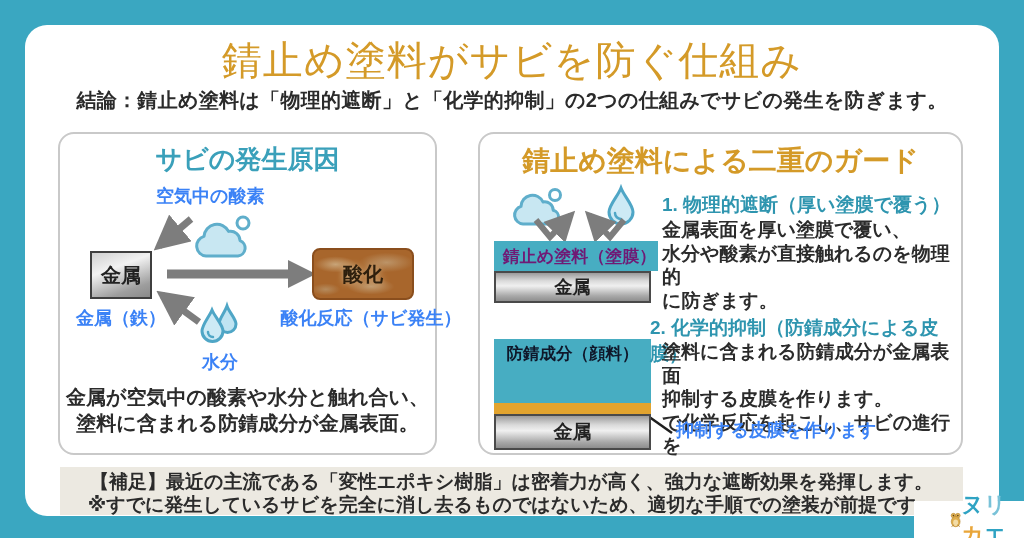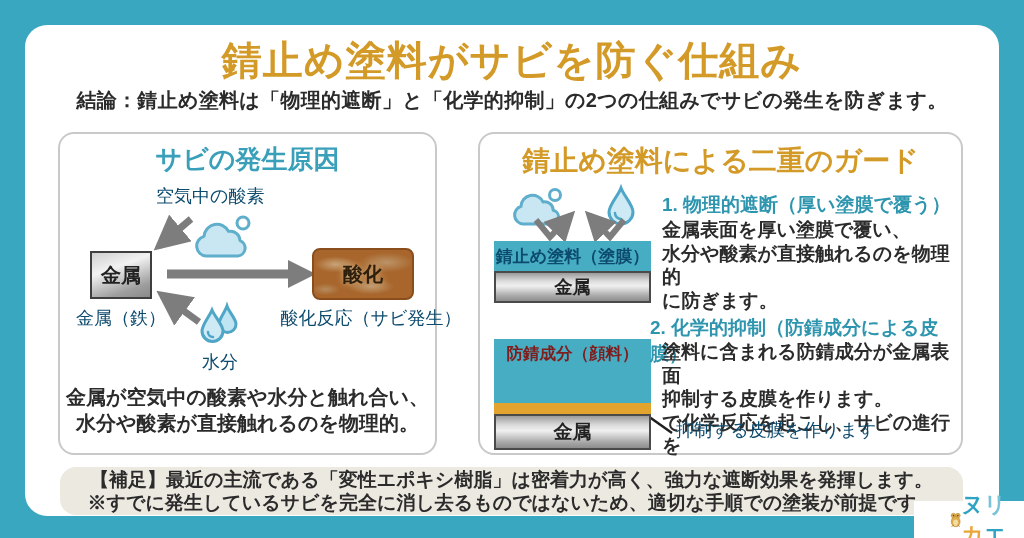--- a/index.html
+++ b/index.html
@@ -1,37 +1,37 @@
 <!DOCTYPE html>
 <html><head>
 <meta charset="utf-8">
 <style>
   html,body{margin:0;padding:0;}
   body{font-family:"Liberation Sans","DejaVu Sans",sans-serif;}
   .canvas{position:relative;width:1024px;height:538px;background:#3AA7C1;overflow:hidden;}
   .card{position:absolute;left:25px;top:25px;width:974px;height:491px;background:#FFFFFF;border-radius:22px;}
-  .title{position:absolute;top:8px;left:0;width:100%;text-align:center;font-size:40px;font-weight:bold;color:#D49A28;letter-spacing:1px;}
+  .title{position:absolute;top:8px;left:0;width:100%;text-align:center;font-size:40px;font-weight:normal;color:#D49A28;letter-spacing:1px;}
   .subtitle{position:absolute;top:62px;left:0;width:100%;text-align:center;font-size:20px;font-weight:bold;color:#2B2B2B;letter-spacing:0.3px;}
   .panel{position:absolute;background:#FFFFFF;border:2px solid #C9C9C9;border-radius:16px;box-sizing:border-box;}
   .panel-left{left:33px;top:107px;width:379px;height:323px;}
   .panel-right{left:453px;top:107px;width:485px;height:323px;}
   .ph{position:absolute;top:8px;left:0;width:100%;text-align:center;font-weight:bold;}
   .ph-left{color:#3AA0BA;font-size:26px;}
   .ph-right{color:#D49A28;font-size:28px;}
-  .lbl{position:absolute;font-weight:normal;color:#0c4a6e;}
+  .lbl{position:absolute;font-weight:bold;color:#3b82f6;}
   .metal-box{position:absolute;background:linear-gradient(160deg,#CFCFCF 0%,#F2F2F2 35%,#9E9E9E 78%,#8A8A8A 100%);border:2px solid #3F3F3F;box-sizing:border-box;display:flex;align-items:center;justify-content:center;font-weight:bold;color:#222222;}
   .rust-box{position:absolute;background-color:#A8662C;background-image:radial-gradient(ellipse 34px 13px at 22% 30%,#C8A478 0%,rgba(200,164,120,0) 62%),radial-gradient(ellipse 42px 15px at 74% 26%,#BC9468 0%,rgba(188,148,104,0) 65%),radial-gradient(ellipse 38px 13px at 58% 76%,#C09B70 0%,rgba(192,155,112,0) 62%),radial-gradient(ellipse 24px 10px at 12% 82%,#B58B5D 0%,rgba(181,139,93,0) 60%);border:2px solid #8A4E1D;border-radius:8px;box-sizing:border-box;display:flex;align-items:center;justify-content:center;font-weight:bold;color:#2E1F0D;text-shadow:0 0 6px #D8B88C;}
-  .paint-layer{position:absolute;background:#47ADC2;display:flex;align-items:center;justify-content:center;color:#0c4a6e;font-weight:bold;}
+  .paint-layer{position:absolute;background:#47ADC2;display:flex;align-items:center;justify-content:center;color:#701a75;font-weight:bold;padding-left:7px;}
   .metal-layer{position:absolute;background:linear-gradient(180deg,#9B9B9B 0%,#DADADA 28%,#F0F0F0 46%,#A8A8A8 82%,#8E8E8E 100%);border:2px solid #4A4A4A;box-sizing:border-box;display:flex;align-items:center;justify-content:center;font-weight:bold;color:#222222;}
-  .pigment-box{position:absolute;background:#47ADC2;color:#7f1d1d;font-weight:bold;text-align:center;box-sizing:border-box;}
+  .pigment-box{position:absolute;background:#47ADC2;color:#0f172a;font-weight:bold;text-align:center;box-sizing:border-box;}
   .gold-layer{position:absolute;background:#E2A42F;}
   .sec-h{position:absolute;font-weight:bold;color:#2E95AF;font-size:19px;}
   .sec-body{position:absolute;font-weight:bold;color:#2B2B2B;font-size:19px;line-height:23.5px;}
   .desc{position:absolute;left:0;width:100%;text-align:center;font-weight:bold;color:#2B2B2B;font-size:20px;line-height:26px;}
-  .note{position:absolute;left:35px;top:442px;width:903px;height:48px;background:#ECE9E1;border-radius:16px;text-align:center;font-weight:bold;color:#2B2B2B;font-size:19px;line-height:23px;padding-top:3px;box-sizing:border-box;font-family:Liberation Mono, monospace;}
+  .note{position:absolute;left:35px;top:442px;width:903px;height:48px;background:#ECE9E1;border-radius:0;text-align:center;font-weight:bold;color:#2B2B2B;font-size:19px;line-height:23px;padding-top:3px;box-sizing:border-box;}
   .logo-patch{position:absolute;right:0;bottom:0;width:110px;height:37px;background:#FFFFFF;display:flex;align-items:center;justify-content:flex-end;padding-right:6px;box-sizing:border-box;padding-left:36px;}
   .logo-text{font-size:22px;font-weight:bold;letter-spacing:0;}
   .lg1{color:#2FA3C3}.lg2{color:#79C2D8}.lg3{color:#E9A63A}.lg4{color:#2FA3C3}
   svg{display:block;}
   .overlay{position:absolute;left:0;top:0;pointer-events:none;}
 </style>
 </head>
 <body>
 
 <div class="canvas">
@@ -73,21 +73,21 @@
 
       <div class="metal-box" style="left:30px;top:117px;width:62px;height:48px;font-size:20px;">金属</div>
       <div class="rust-box" style="left:252px;top:114px;width:102px;height:52px;font-size:20px;">酸化</div>
 
       <div class="lbl" style="left:6px;top:172px;width:110px;text-align:center;font-size:18px;">金属（鉄）</div>
       <div class="lbl" style="left:216px;top:172px;width:190px;text-align:center;font-size:18px;">酸化反応（サビ発生）</div>
       <div class="lbl" style="left:136px;top:216px;width:48px;text-align:center;font-size:18px;">水分</div>
 
       <div class="desc" style="top:250px;">
         <div>金属が空気中の酸素や水分と触れ合い、</div>
-        <div>水分や酸素が直接触れるのを物理的。</div>
+        <div>塗料に含まれる防錆成分が金属表面。</div>
       </div>
     </div>
 
     <div class="panel panel-right">
       <div class="ph ph-right">錆止め塗料による二重のガード</div>
 
       <svg class="overlay" width="481" height="319" viewBox="0 0 481 319">
         <defs>
           <marker id="mB" markerWidth="5" markerHeight="5" refX="4" refY="2.5" orient="auto">
             <path d="M0,0 L5,2.5 L0,5 z" fill="#7D7D7D"></path>

